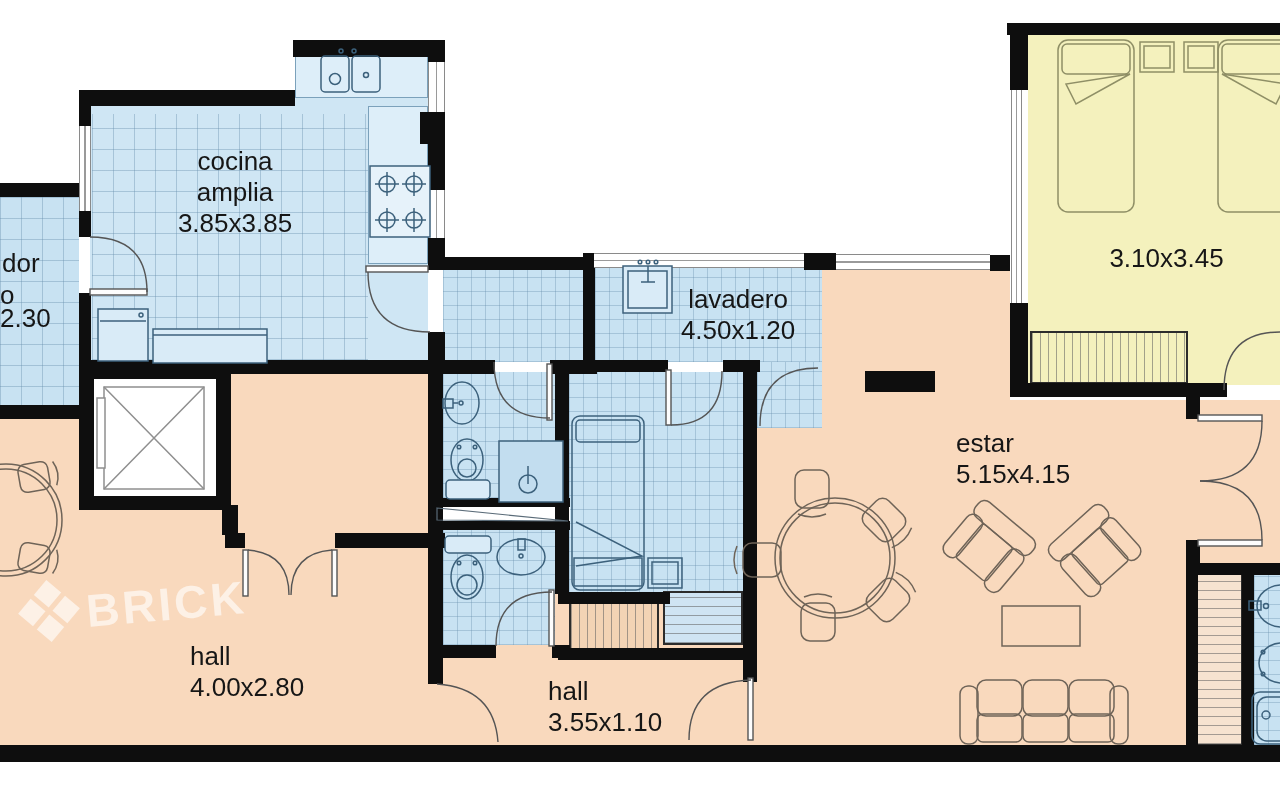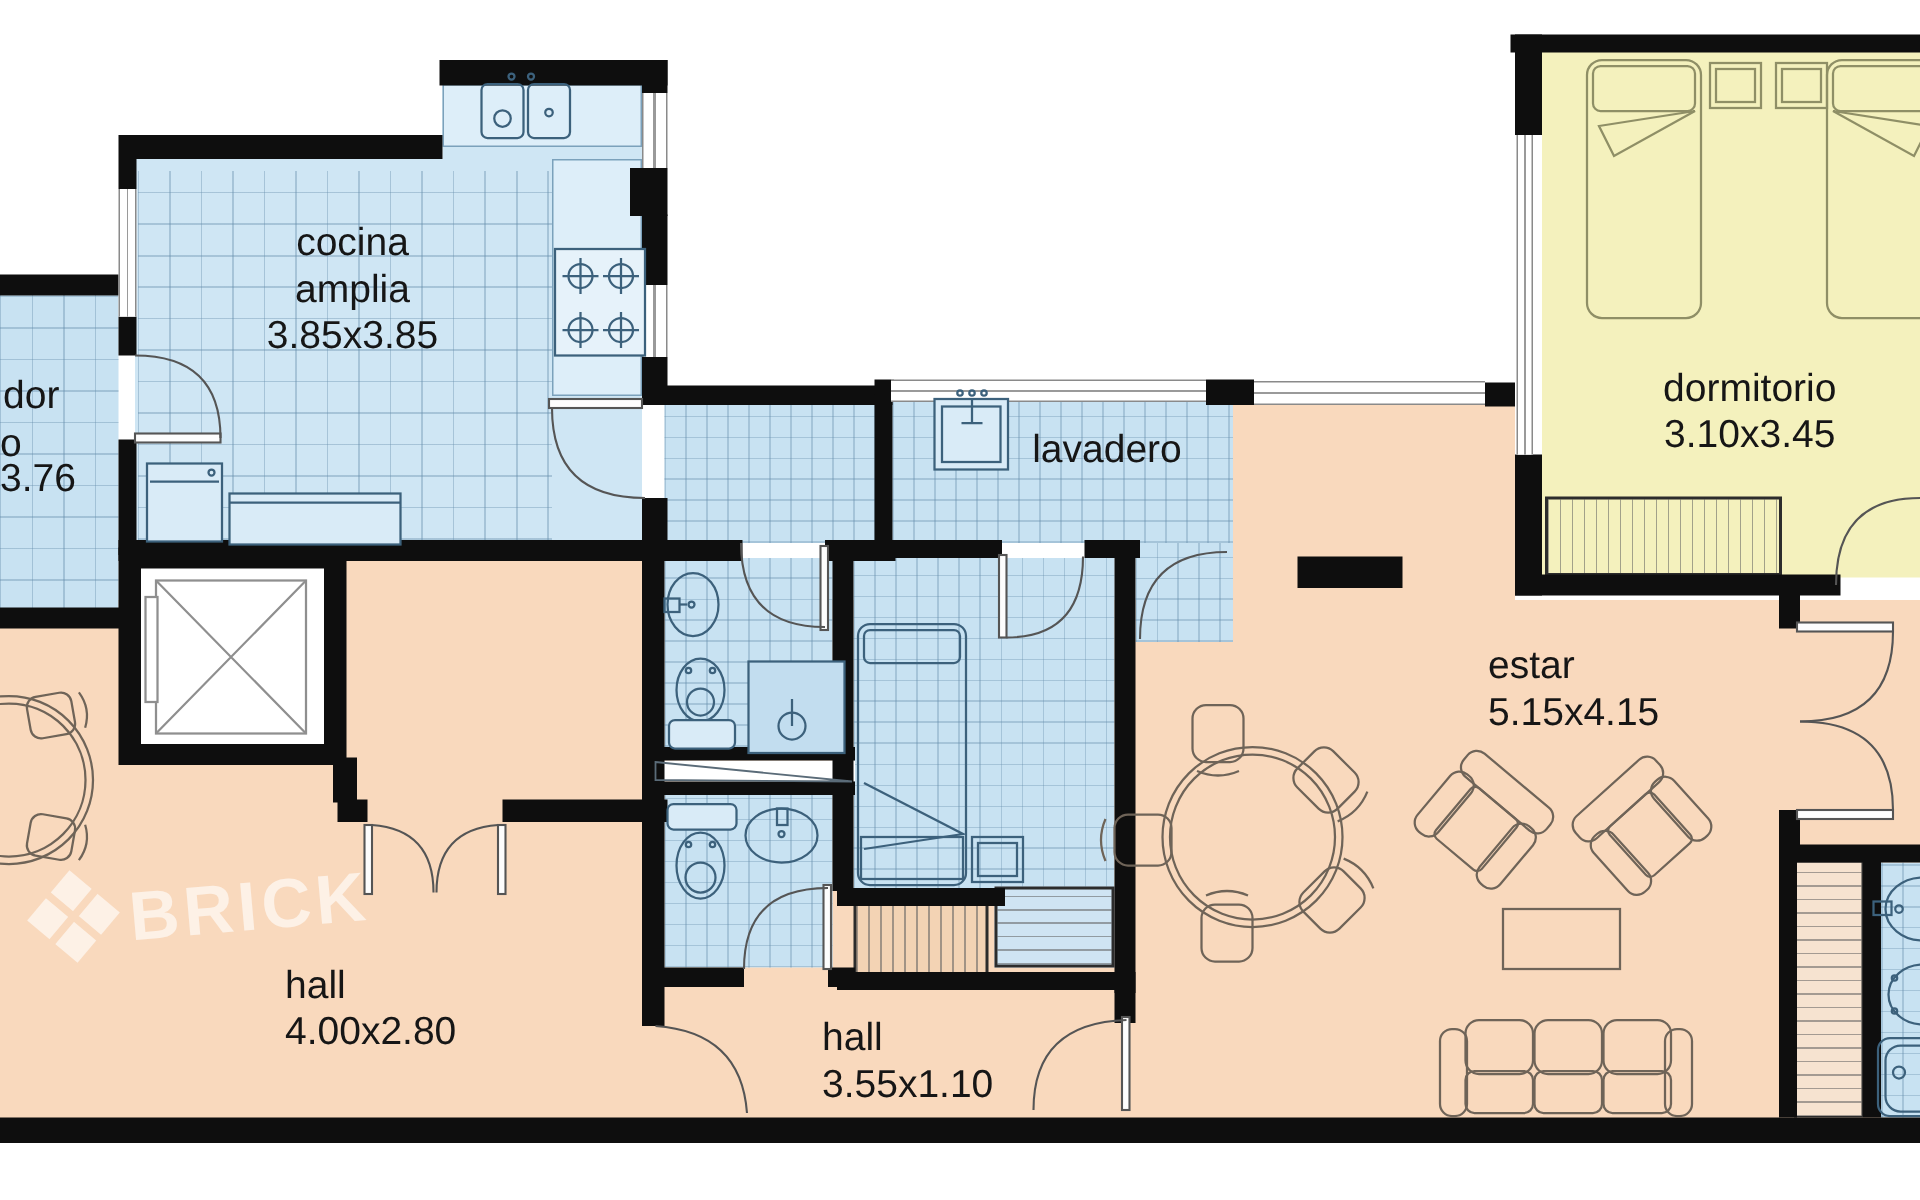--- a/index.html
+++ b/index.html
@@ -328,39 +328,39 @@
   <svg class="wm-logo" width="70" height="70" viewBox="0 0 70 70">
     <g transform="rotate(-5 35 35)">
       <polygon points="35,4 66,35 35,66 4,35" fill="rgba(255,255,255,0.62)"></polygon>
       <path d="M19,19 L51,51 M51,19 L19,51" stroke="#f9d9bd" stroke-width="5"></path>
     </g>
   </svg>
   <div class="wm-text">BRICK</div>
 
   <div class="frag" style="left:2px;top:248px;text-align:right;">dor</div>
   <div class="frag" style="left:0;top:280px;">o</div>
-  <div class="frag" style="left:0;top:303px;">3.76</div>
+  <div class="frag" style="left:0;top:303px;">2.30</div>
 
   <div class="lbl c" style="left:160px;top:146px;width:150px;">
     <div>cocina</div>
     <div>amplia</div>
     <div>3.85x3.85</div>
   </div>
 
   <div class="lbl c" style="left:668px;top:284px;width:140px;">
     <div>lavadero</div>
+    <div>4.50x1.20</div>
   </div>
 
 
   <div class="lbl c" style="left:1094px;top:243px;width:145px;">
-    <div>dormitorio</div>
     <div>3.10x3.45</div>
   </div>
 
-  <div class="lbl" style="left:956px;top:428px;margin-left:36px;">
+  <div class="lbl" style="left:956px;top:428px;">
     <div>estar</div>
     <div>5.15x4.15</div>
   </div>
 
   <div class="lbl" style="left:190px;top:641px;">
     <div>hall</div>
     <div>4.00x2.80</div>
   </div>
 
   <div class="lbl" style="left:548px;top:676px;">

